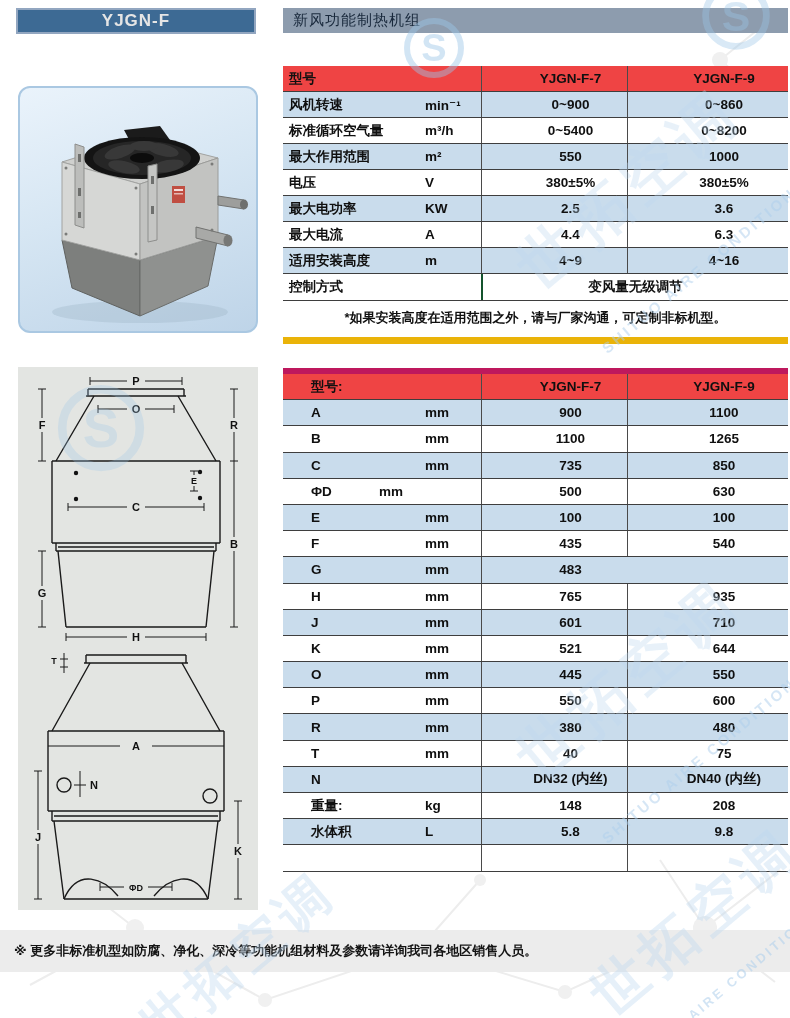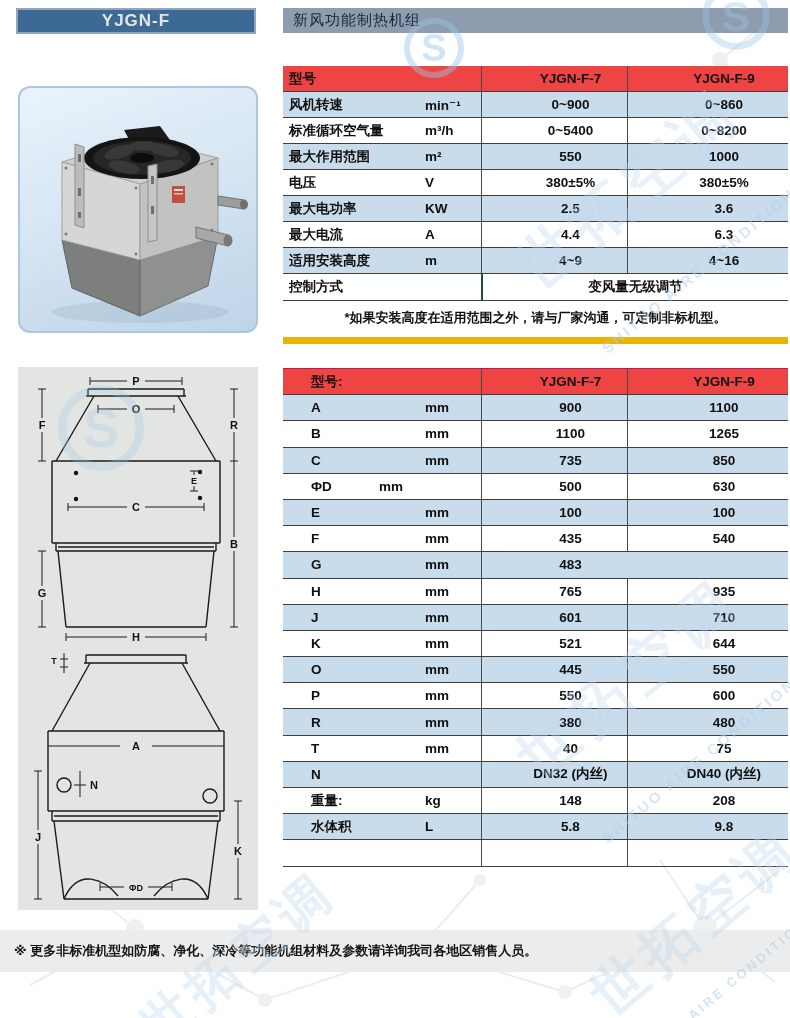--- a/index.html
+++ b/index.html
@@ -43,21 +43,21 @@
   .lab{padding-left:6px;}
   .lab-ind{padding-left:28px;}
   .v1,.v2{justify-content:center;border-left:1px solid #4a4a4a;padding-left:32px;}
   .alt{background:#c9dcec;}
   .thead{background:#ef4444;}
   .ctl{display:grid;grid-template-columns:198px 307px;height:27px;border-bottom:1px solid #3e3e3e;
     font-size:13.5px;font-weight:700;box-sizing:border-box;}
   .ctl .cv{display:flex;align-items:center;justify-content:center;border-left:2px solid #14532d;font-family:Liberation Mono, monospace;}
   .tnote{height:43px;box-sizing:border-box;padding-top:8px;font-size:13px;font-weight:700;
     border-bottom:7px solid #eab308;text-align:center;}
-  .dim-top{border-top:1px solid #be185d;margin-top:24px;}
+  .dim-top{border-top:6px solid #be185d;margin-top:24px;}
   .u-shift{position:relative;left:-46px;}
 
   
   .foot-bar{position:absolute;left:0;top:930px;width:790px;height:42px;background:#ececec;z-index:2;
     display:flex;align-items:center;}
   .foot-bar span{font-size:13px;font-weight:700;color:#141414;padding-left:14px;}
 </style>
 </head>
 <body>
 

